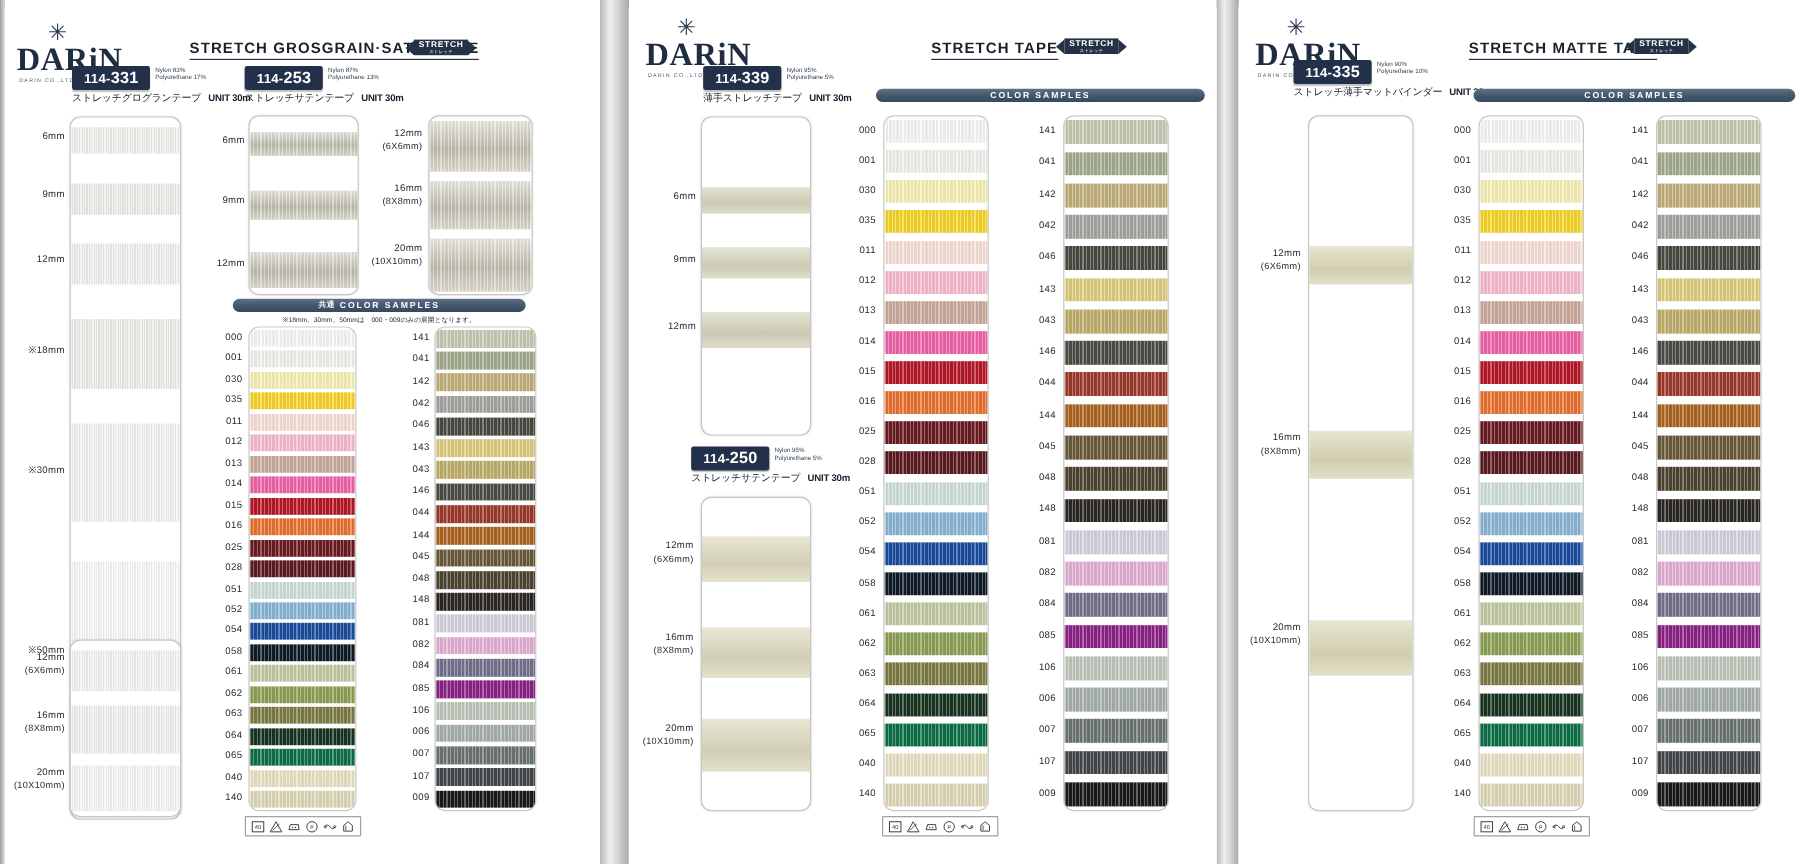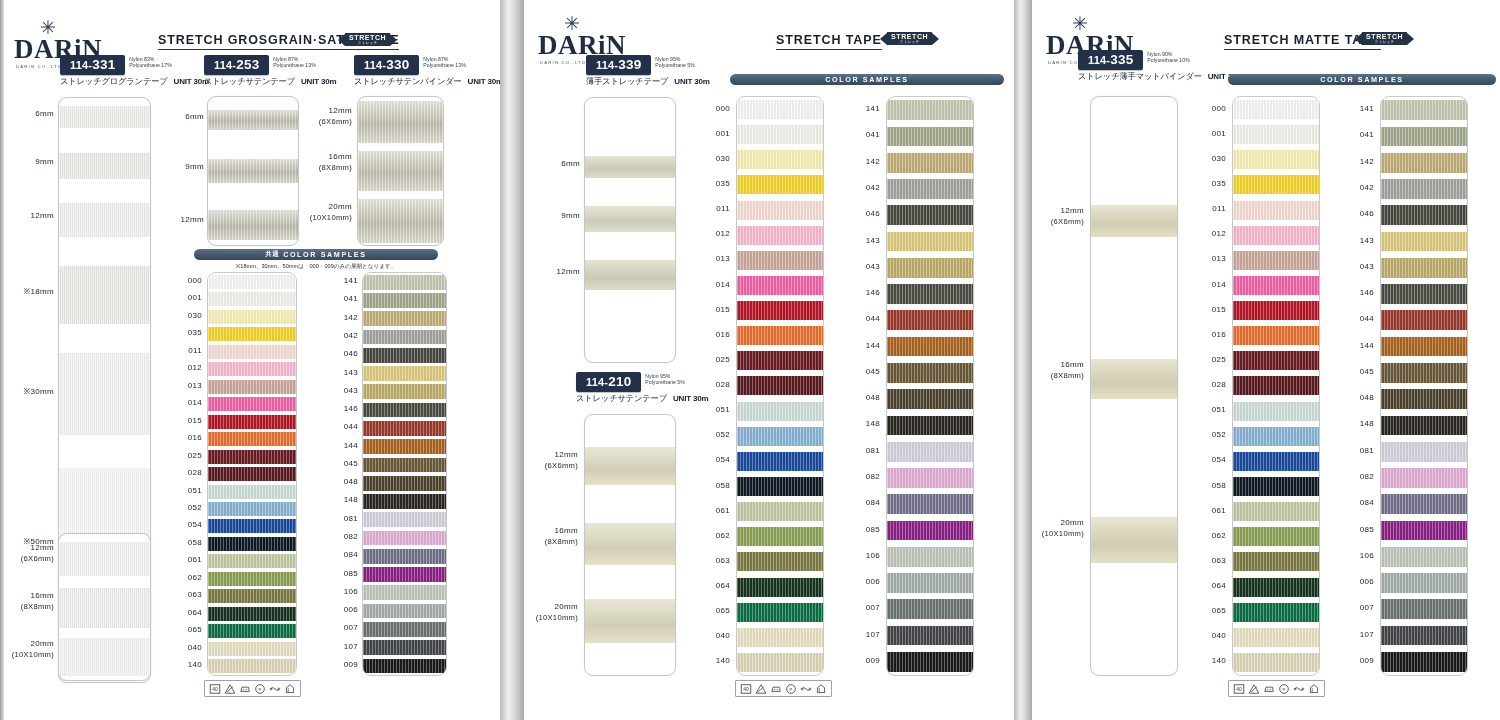--- a/index.html
+++ b/index.html
@@ -273,34 +273,20 @@
       <div class="band satin" style="top:113px;height:30px; background:#cbc9ba;">
           <div class="tex"></div>
         </div>
     </div>
     <div class="swlabels" style="left:156px; top:96px; width:44px; height:150px;">
       <div class="cl wlab" style="top:16px;">6mm</div>
       <div class="cl wlab" style="top:66px;">9mm</div>
       <div class="cl wlab" style="top:119px;">12mm</div>
     </div>
 
-    <div class="art" style="left:350px; top:55px;">
-      <div class="art-row">
-        <div class="art-code">
-          <span class="pre">114-</span><span>330</span>
-        </div>
-        <div class="art-comp">
-          <div>Nylon 87%</div>
-          <div>Polyurethane 13%</div>
-        </div>
-      </div>
-      <div class="art-name">
-        <span>ストレッチサテンバインダー</span><span class="unit">UNIT  30m</span>
-      </div>
-    </div>
 
     <div class="card" style="left:353px; top:96px; width:87px; height:150px;">
       <div class="band satin" style="top:4px;  height:42px; background:#cecbbb;">
           <div class="tex"></div>
         </div>
       <div class="band satin" style="top:54px; height:40px; background:#cecbbb;">
           <div class="tex"></div>
         </div>
       <div class="band satin" style="top:102px;height:44px; background:#cecbbb;">
           <div class="tex"></div>
@@ -614,21 +600,21 @@
     </div>
     <div class="swlabels" style="left:14px; top:97px; width:42px; height:266px;">
       <div class="cl wlab" style="top:62px;">6mm</div>
       <div class="cl wlab" style="top:114px;">9mm</div>
       <div class="cl wlab" style="top:170px;">12mm</div>
     </div>
 
     <div class="art" style="left:52px; top:372px;">
       <div class="art-row">
         <div class="art-code">
-          <span class="pre">114-</span><span>210</span>
+          <span class="pre">114-</span><span>250</span>
         </div>
         <div class="art-comp">
           <div>Nylon 95%</div>
           <div>Polyurethane 5%</div>
         </div>
       </div>
       <div class="art-name">
         <span>ストレッチサテンテープ</span><span class="unit">UNIT  30m</span>
       </div>
     </div>

